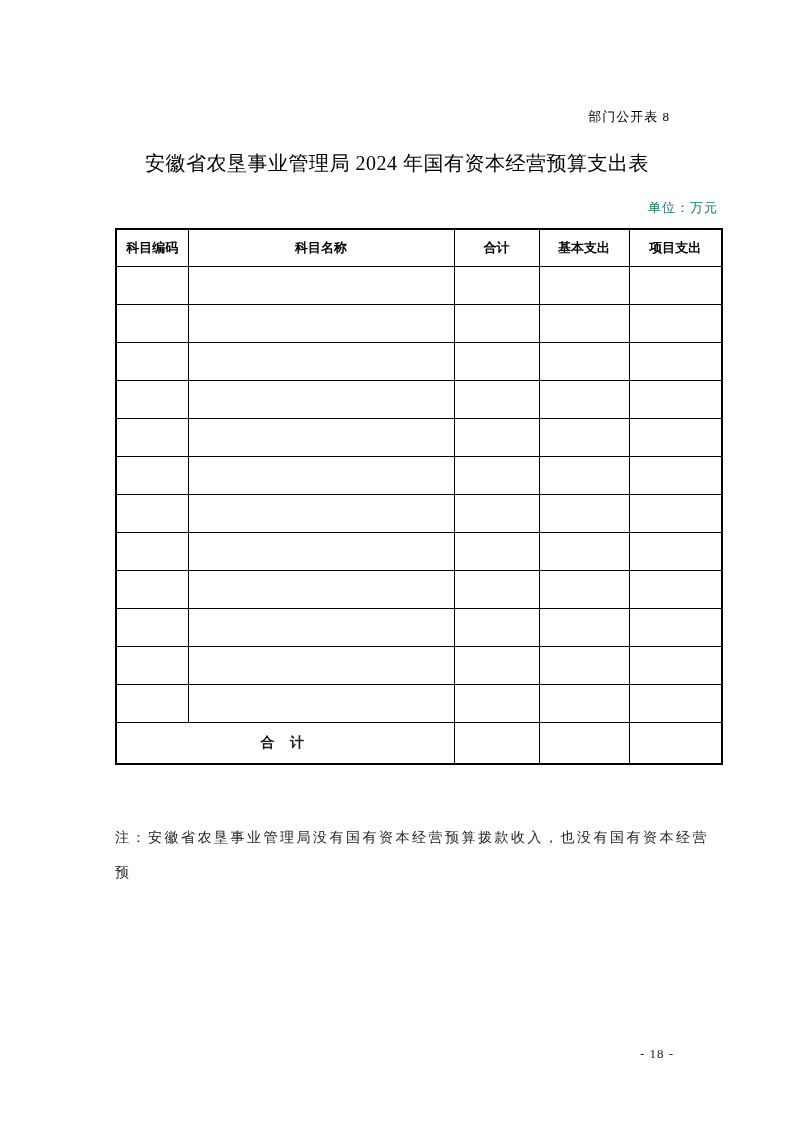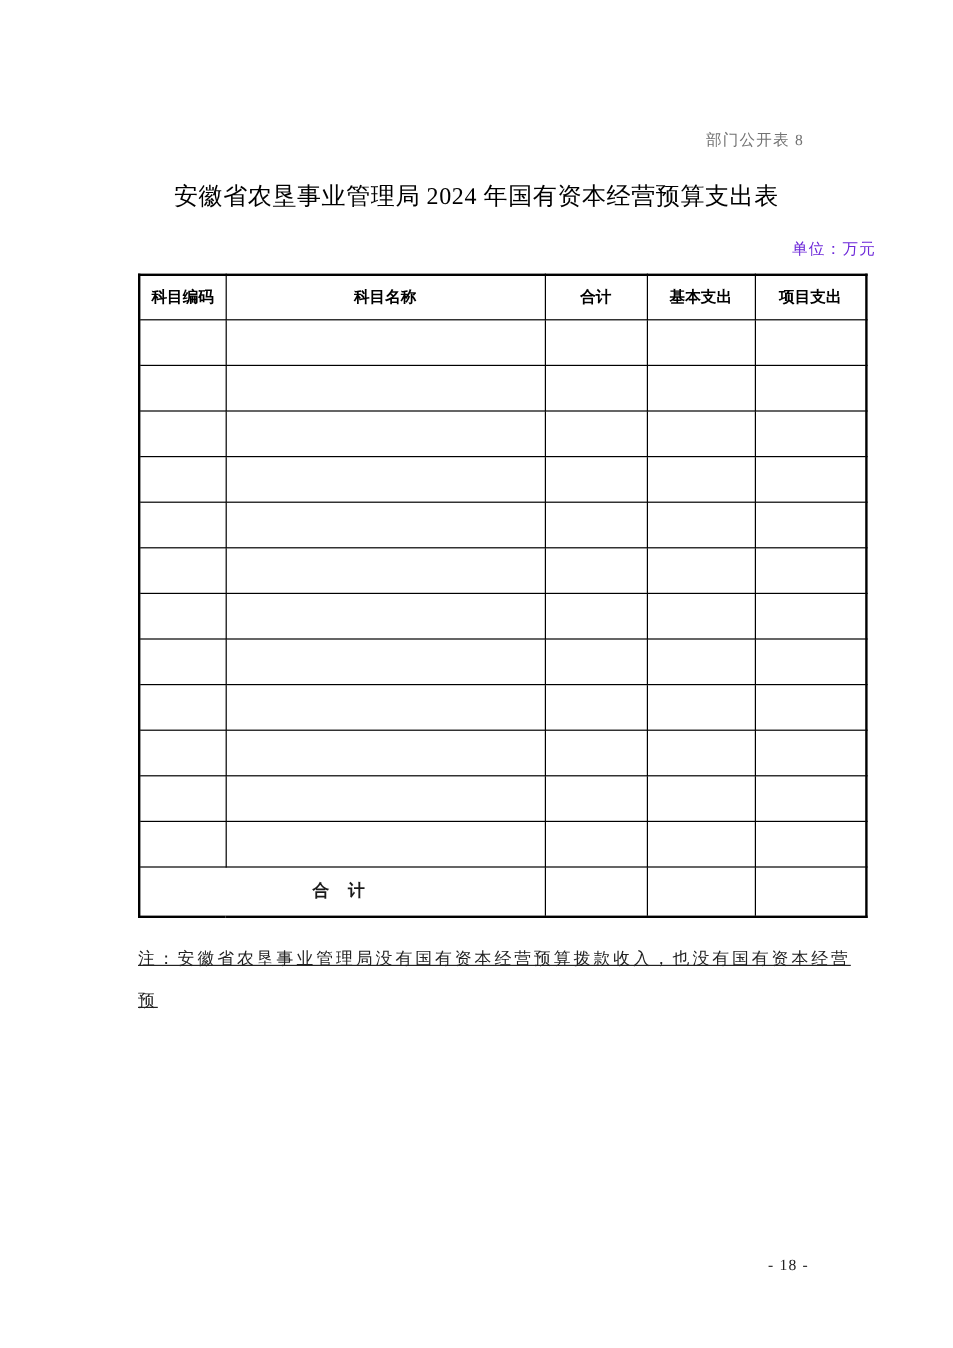--- a/index.html
+++ b/index.html
@@ -14,41 +14,41 @@
     height: 1123px;
     background: #ffffff;
     overflow: hidden;
   }
   .doc-label {
     position: absolute;
     top: 108px;
     right: 124px;
     font-size: 13px;
     letter-spacing: 1px;
-    color: #737373;
+    color: #000000;
     text-align: center;
   }
   .doc-title {
     position: absolute;
     top: 150px;
     left: 0;
     width: 100%;
     text-align: center;
     font-size: 20px;
     font-weight: normal;
     color: #000;
     letter-spacing: 0.5px;
   }
   .unit-label {
     position: absolute;
     top: 199px;
-    right: 64px;
+    right: 76px;
     font-size: 13px;
     letter-spacing: 1px;
-    color: #6d28d9;
+    color: #0f766e;
   }
   table.budget-table {
     position: absolute;
     top: 228px;
     left: 115px;
     width: 606px;
     border-collapse: collapse;
     table-layout: fixed;
     border: 2px solid #000;
   }
@@ -68,28 +68,27 @@
   tr.column-header-row { height: 37px; margin-top: 20px; }
   tr.data-row { height: 38px; }
   tr.total-row { height: 42px; }
   tr.total-row td.total-label-cell {
     font-weight: bold;
     font-size: 14px;
     letter-spacing: 6px;
   }
   .note {
     position: absolute;
-    top: 782px;
+    top: 820px;
     left: 115px;
     width: 608px;
     font-size: 14px;
     line-height: 35px;
     letter-spacing: 2.5px;
     color: #222;
-    text-decoration: underline;
   }
   .page-number {
     position: absolute;
     top: 1030px;
     left: 640px;
     font-size: 13px;
     letter-spacing: 1px;
     color: #222;
     margin-top: 16px;
   }

